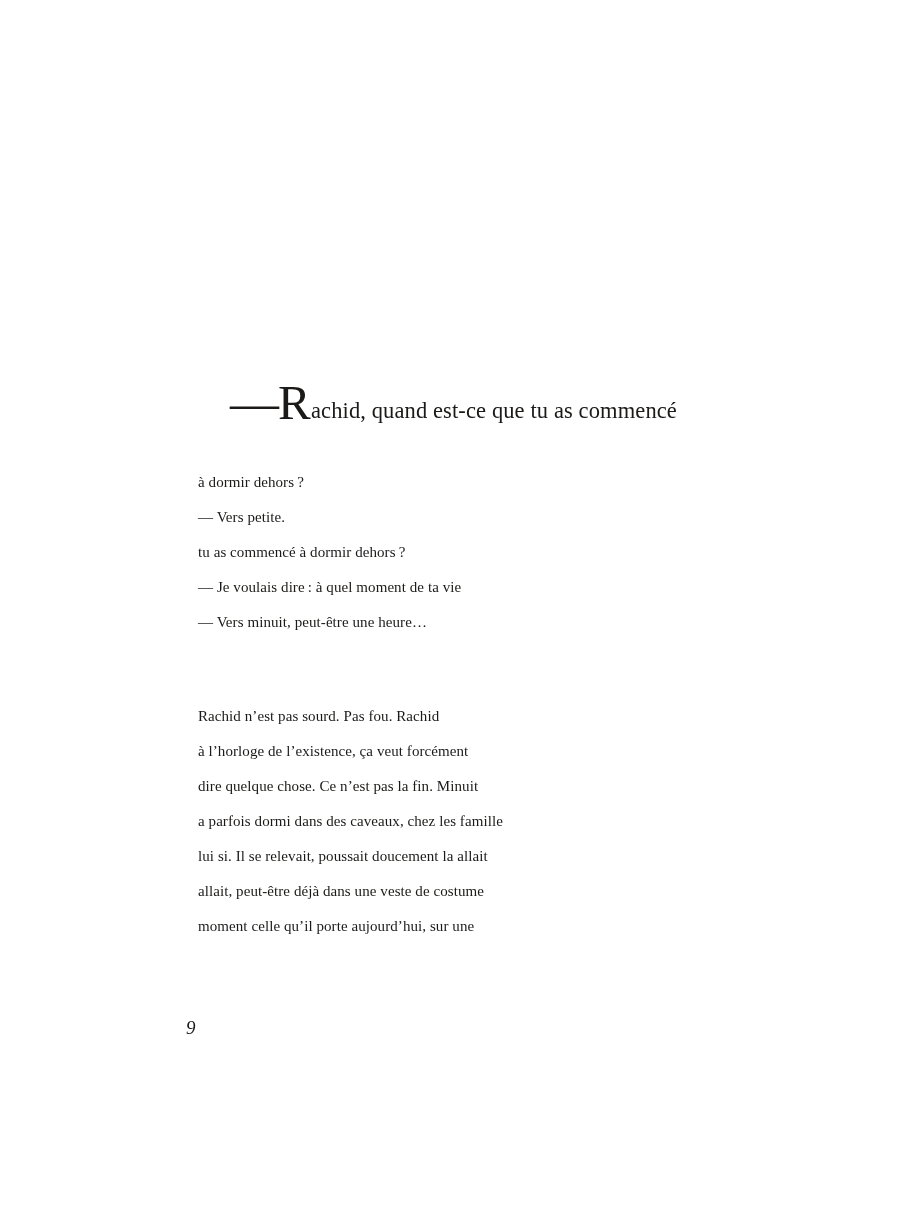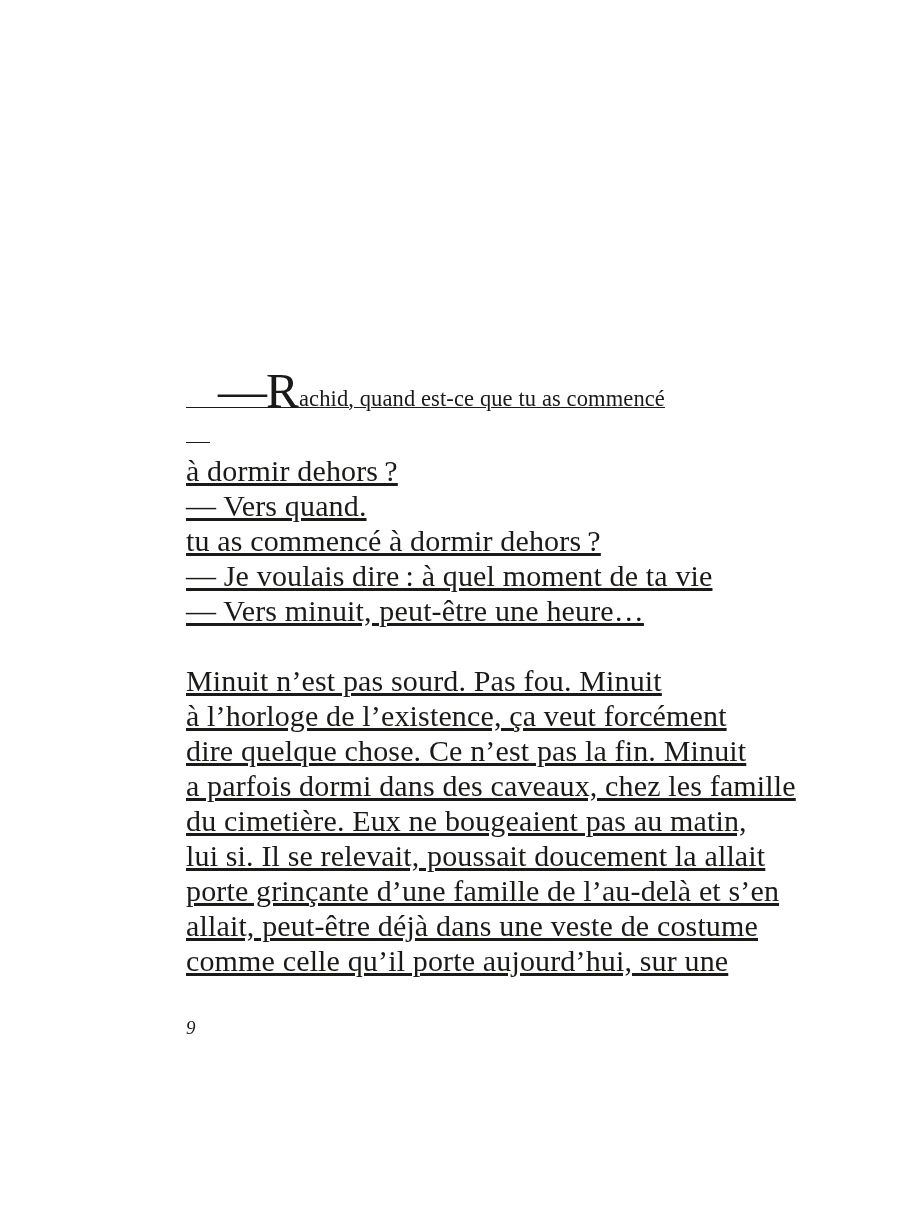--- a/index.html
+++ b/index.html
@@ -22,21 +22,21 @@
   
   .text-block {
     position: absolute;
     left: 186px;
     top: 346px;
     width: 530px;
   }
 
   .line,
   .para-line {
-    font-size: 30px;
+    font-size: 15px;
     line-height: 35px;
     letter-spacing: 0.005em;
     white-space: pre;
   }
 
   
   .opening-line {
     position: relative;
     line-height: 35px;
     white-space: pre;
@@ -61,22 +61,21 @@
     letter-spacing: 0.005em;
   }
 
   
   .block-gap {
     height: 35px;
   }
 
   .dialogue-block,
   .paragraph-block {
-    margin: 0;
-    text-decoration: underline;
+    margin: 12px;
   }
 
   
   .folio {
     position: absolute;
     left: 186px;
     top: 1018px;
     font-size: 19px;
     font-style: italic;
     color: #1b1a18;
@@ -90,38 +89,36 @@
 
   <div class="text-block">
 
     <div class="dialogue-block">
 
       <div class="opening-line">
         <span class="dropcap-dash">—</span><span class="dropcap">R</span><span class="opening-rest">achid, quand est-ce que tu as commencé</span>
       </div>
 
       <div class="line">à dormir dehors ?</div>
-      <div class="line">— Vers quand.</div>
+      <div class="line">— Vers petite.</div>
       <div class="line">tu as commencé à dormir dehors ?</div>
       <div class="line">— Je voulais dire : à quel moment de ta vie</div>
       <div class="line">— Vers minuit, peut-être une heure…</div>
 
     </div>
 
     <div class="block-gap"></div>
 
     <div class="paragraph-block">
-      <div class="para-line">Minuit n’est pas sourd. Pas fou. Minuit</div>
+      <div class="para-line">Rachid n’est pas sourd. Pas fou. Rachid</div>
       <div class="para-line">à l’horloge de l’existence, ça veut forcément</div>
       <div class="para-line">dire quelque chose. Ce n’est pas la fin. Minuit</div>
       <div class="para-line">a parfois dormi dans des caveaux, chez les famille</div>
-      <div class="para-line">du cimetière. Eux ne bougeaient pas au matin,</div>
       <div class="para-line">lui si. Il se relevait, poussait doucement la allait</div>
-      <div class="para-line">porte grinçante d’une famille de l’au-delà et s’en</div>
       <div class="para-line">allait, peut-être déjà dans une veste de costume</div>
-      <div class="para-line">comme celle qu’il porte aujourd’hui, sur une</div>
+      <div class="para-line">moment celle qu’il porte aujourd’hui, sur une</div>
     </div>
 
   </div>
 
   <div class="folio">9</div>
 
 </div>
 
 </body></html>

